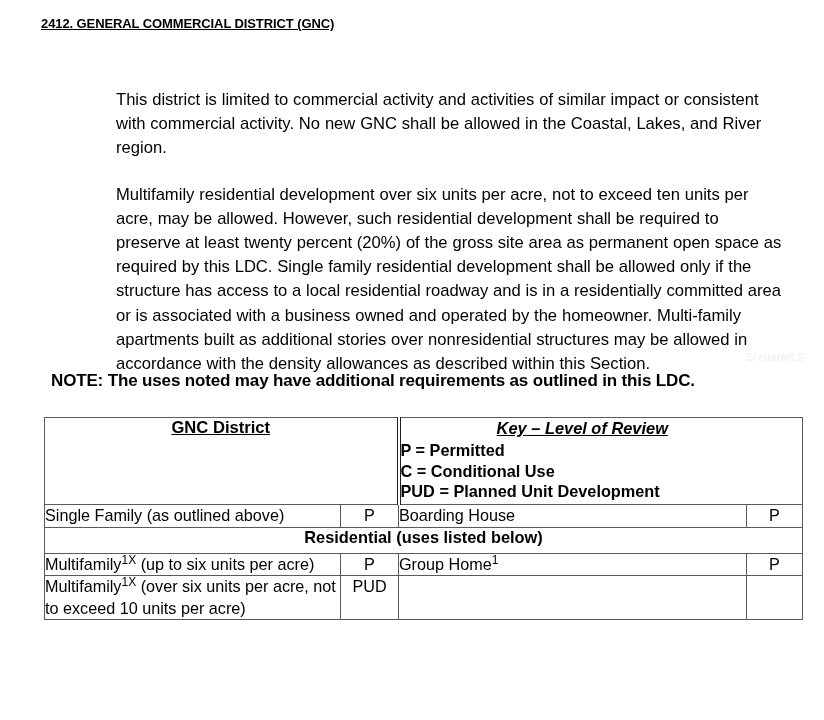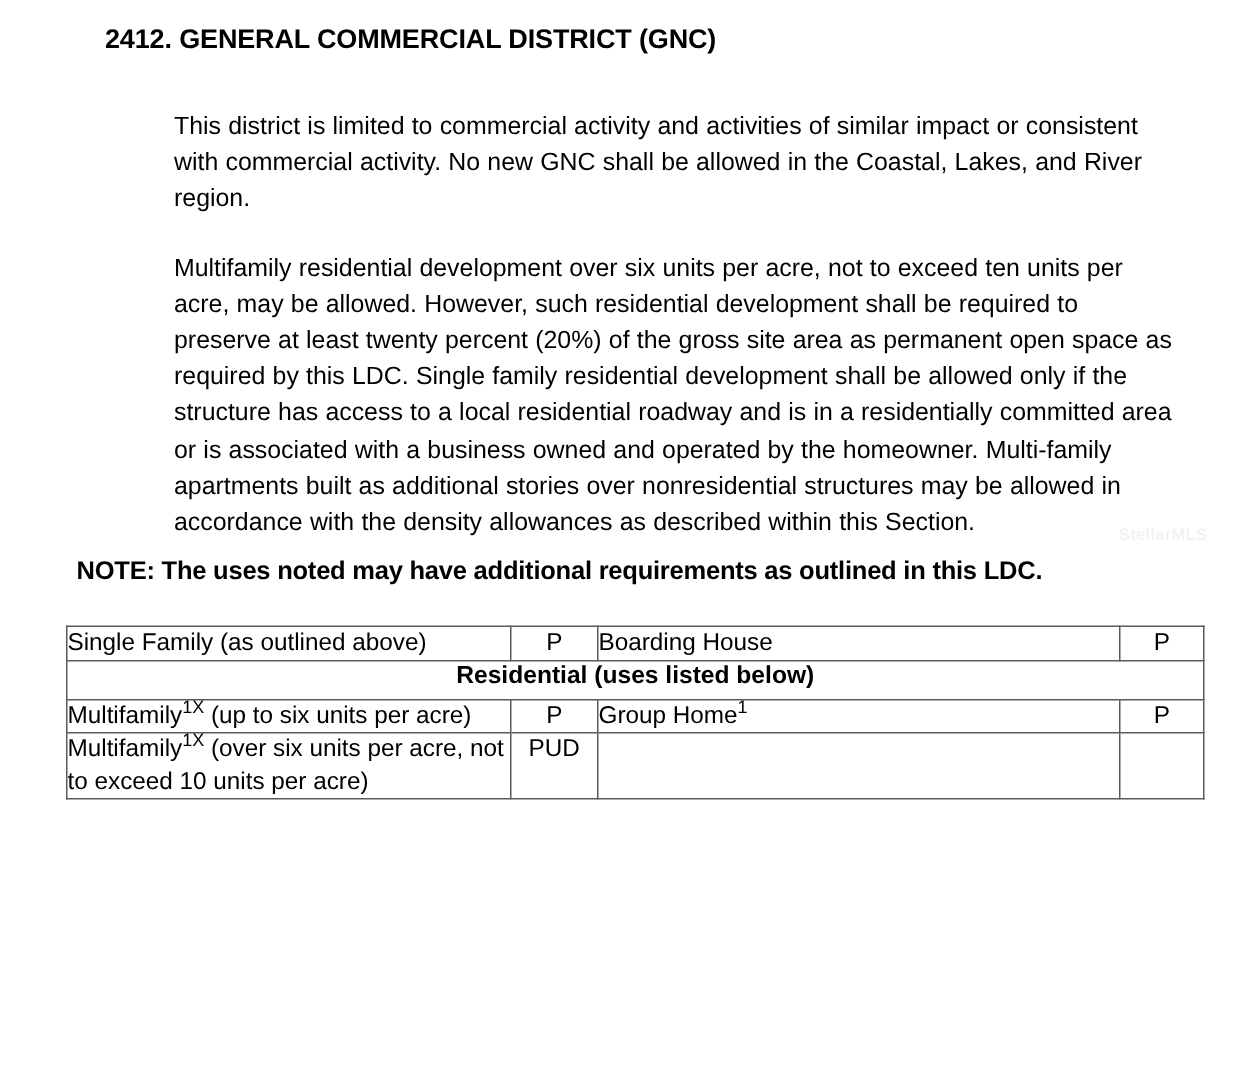--- a/index.html
+++ b/index.html
@@ -12,33 +12,34 @@
     height: 720px;
     position: relative;
     font-family: "Liberation Sans", sans-serif;
     color: #000000;
     overflow: hidden;
   }
 
   
   .page-title {
     position: absolute;
-    left: 70px;
+    left: 41px;
     top: 16px;
-    font-size: 18px;
-    font-weight: bold;
+    font-size: 13px;
+    font-weight: bold;
+    text-decoration: underline;
     letter-spacing: -0.1px;
     white-space: nowrap;
   }
 
   
   .body-block {
     position: absolute;
     left: 116px;
-    top: 72px;
+    top: 88px;
     width: 670px;
   }
   .para {
     font-size: 16.6px;
     line-height: 24.2px;
     text-align: left;
     margin: 0 0 22px 0;
     word-spacing: 0.2px;
   }
   .para:last-child { margin-bottom: 0; }
@@ -160,20 +161,31 @@
 <div class="watermark">StellarMLS</div>
 
 <table class="zoning-table">
   <colgroup>
     <col style="width:296px">
     <col style="width:58px">
     <col style="width:348px">
     <col style="width:56px">
   </colgroup>
   <tbody>
+    <tr>
+      <td class="hdr-left" colspan="2">
+        <span class="district-name">GNC District</span>
+      </td>
+      <td class="hdr-right" colspan="2">
+        <div class="key-title">Key – Level of Review</div>
+        <div class="key-line">P = Permitted</div>
+        <div class="key-line">C = Conditional Use</div>
+        <div class="key-line">PUD = Planned Unit Development</div>
+      </td>
+    </tr>
 
 
     <tr>
       <td class="use-name">
         <span>Single Family (as outlined above)</span><sup></sup><span></span>
       </td>
       <td class="use-level">P</td>
       <td class="use-name">
         <span>Boarding House</span><sup></sup><span></span>
       </td>

